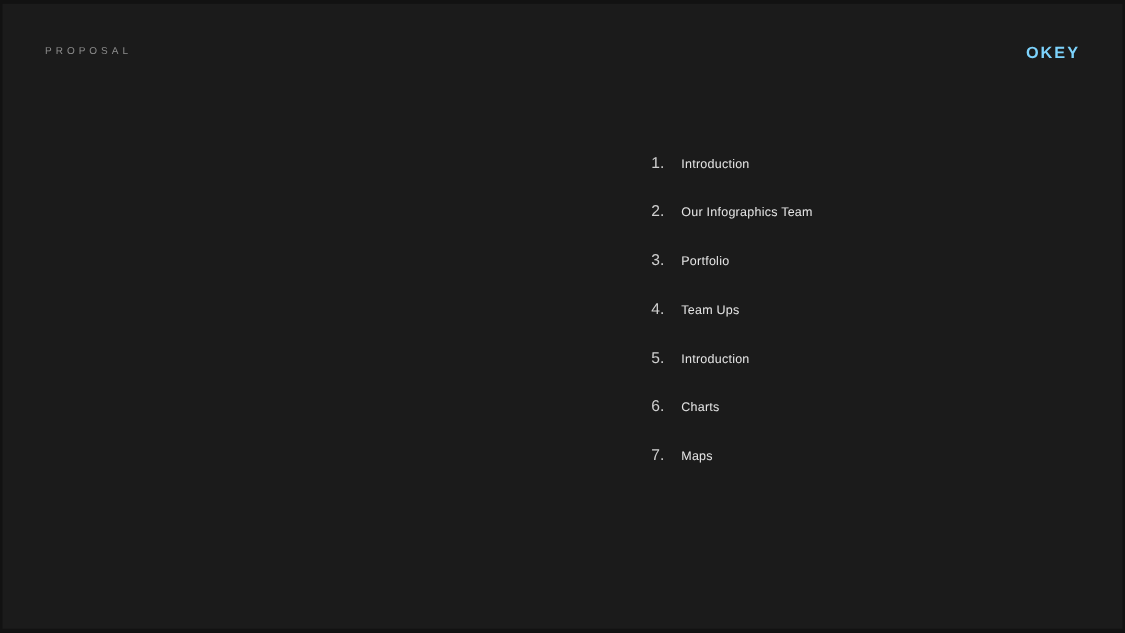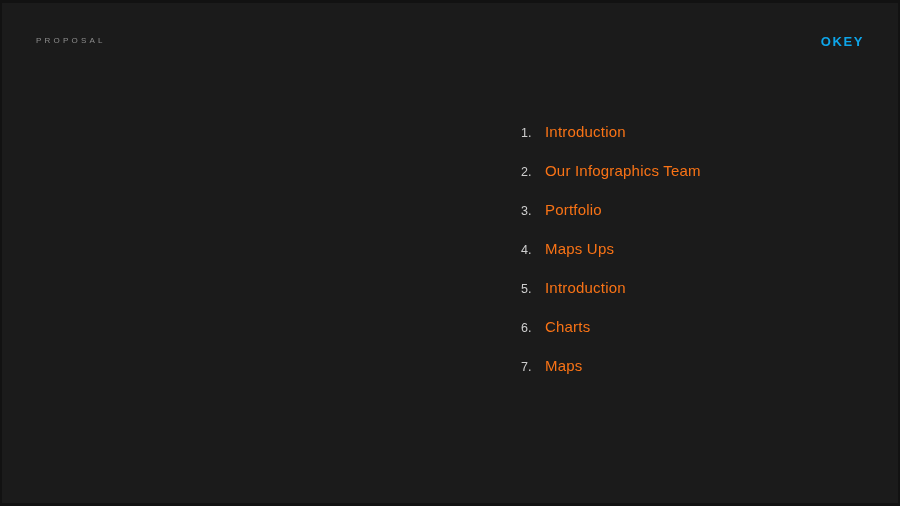--- a/index.html
+++ b/index.html
@@ -44,21 +44,21 @@
     white-space: nowrap;
   }
 
   .logo {
     position: absolute;
     right: 36px;
     top: 35px;
     font-size: 13px;
     font-weight: 700;
     letter-spacing: 1.6px;
-    color: #0ea5e9;
+    color: #7dd3fc;
     line-height: 1;
     text-transform: uppercase;
     white-space: nowrap;
   }
 
   
   .title {
     position: absolute;
     left: 177px;
     top: 226px;
@@ -91,24 +91,24 @@
   .item-index {
     width: 24px;
     flex: 0 0 24px;
     font-size: 12.5px;
     font-weight: 400;
     color: #cfcfcf;
     line-height: 1;
   }
 
   .item-label {
-    font-size: 15px;
+    font-size: 10px;
     font-weight: 400;
     letter-spacing: 0.2px;
-    color: #f97316;
+    color: #e5e5e5;
     line-height: 1;
   }
 </style>
 </head>
 <body>
 
 <div class="slide">
 
   <div class="edge edge-top"></div>
   <div class="edge edge-bottom"></div>
@@ -132,21 +132,21 @@
       <span class="item-label">Our Infographics Team</span>
     </li>
 
     <li class="agenda-item">
       <span class="item-index">3.</span>
       <span class="item-label">Portfolio</span>
     </li>
 
     <li class="agenda-item">
       <span class="item-index">4.</span>
-      <span class="item-label">Maps Ups</span>
+      <span class="item-label">Team Ups</span>
     </li>
 
     <li class="agenda-item">
       <span class="item-index">5.</span>
       <span class="item-label">Introduction</span>
     </li>
 
     <li class="agenda-item">
       <span class="item-index">6.</span>
       <span class="item-label">Charts</span>

